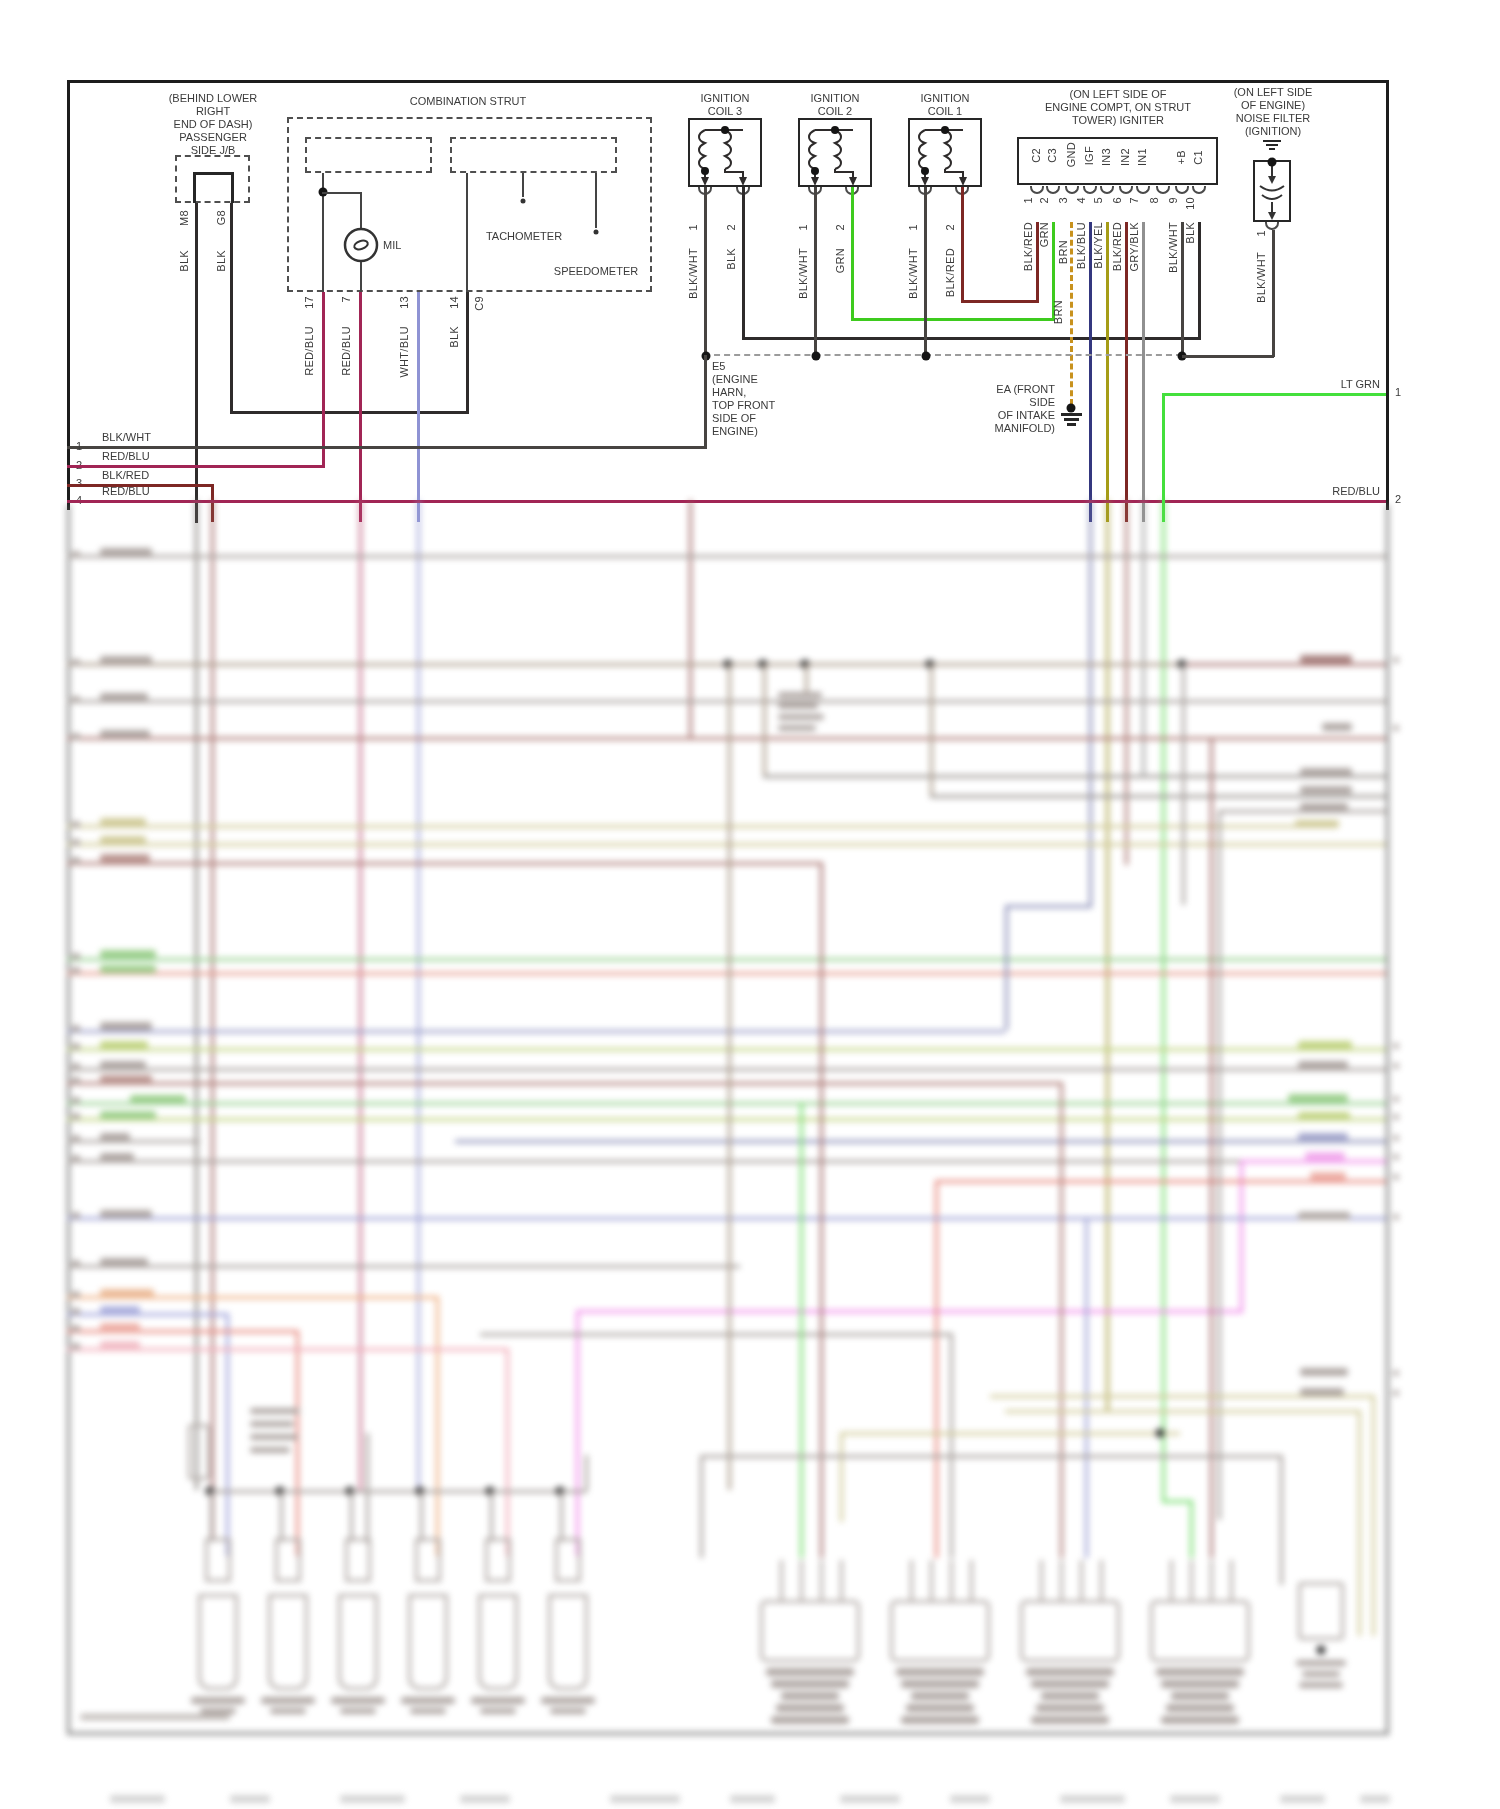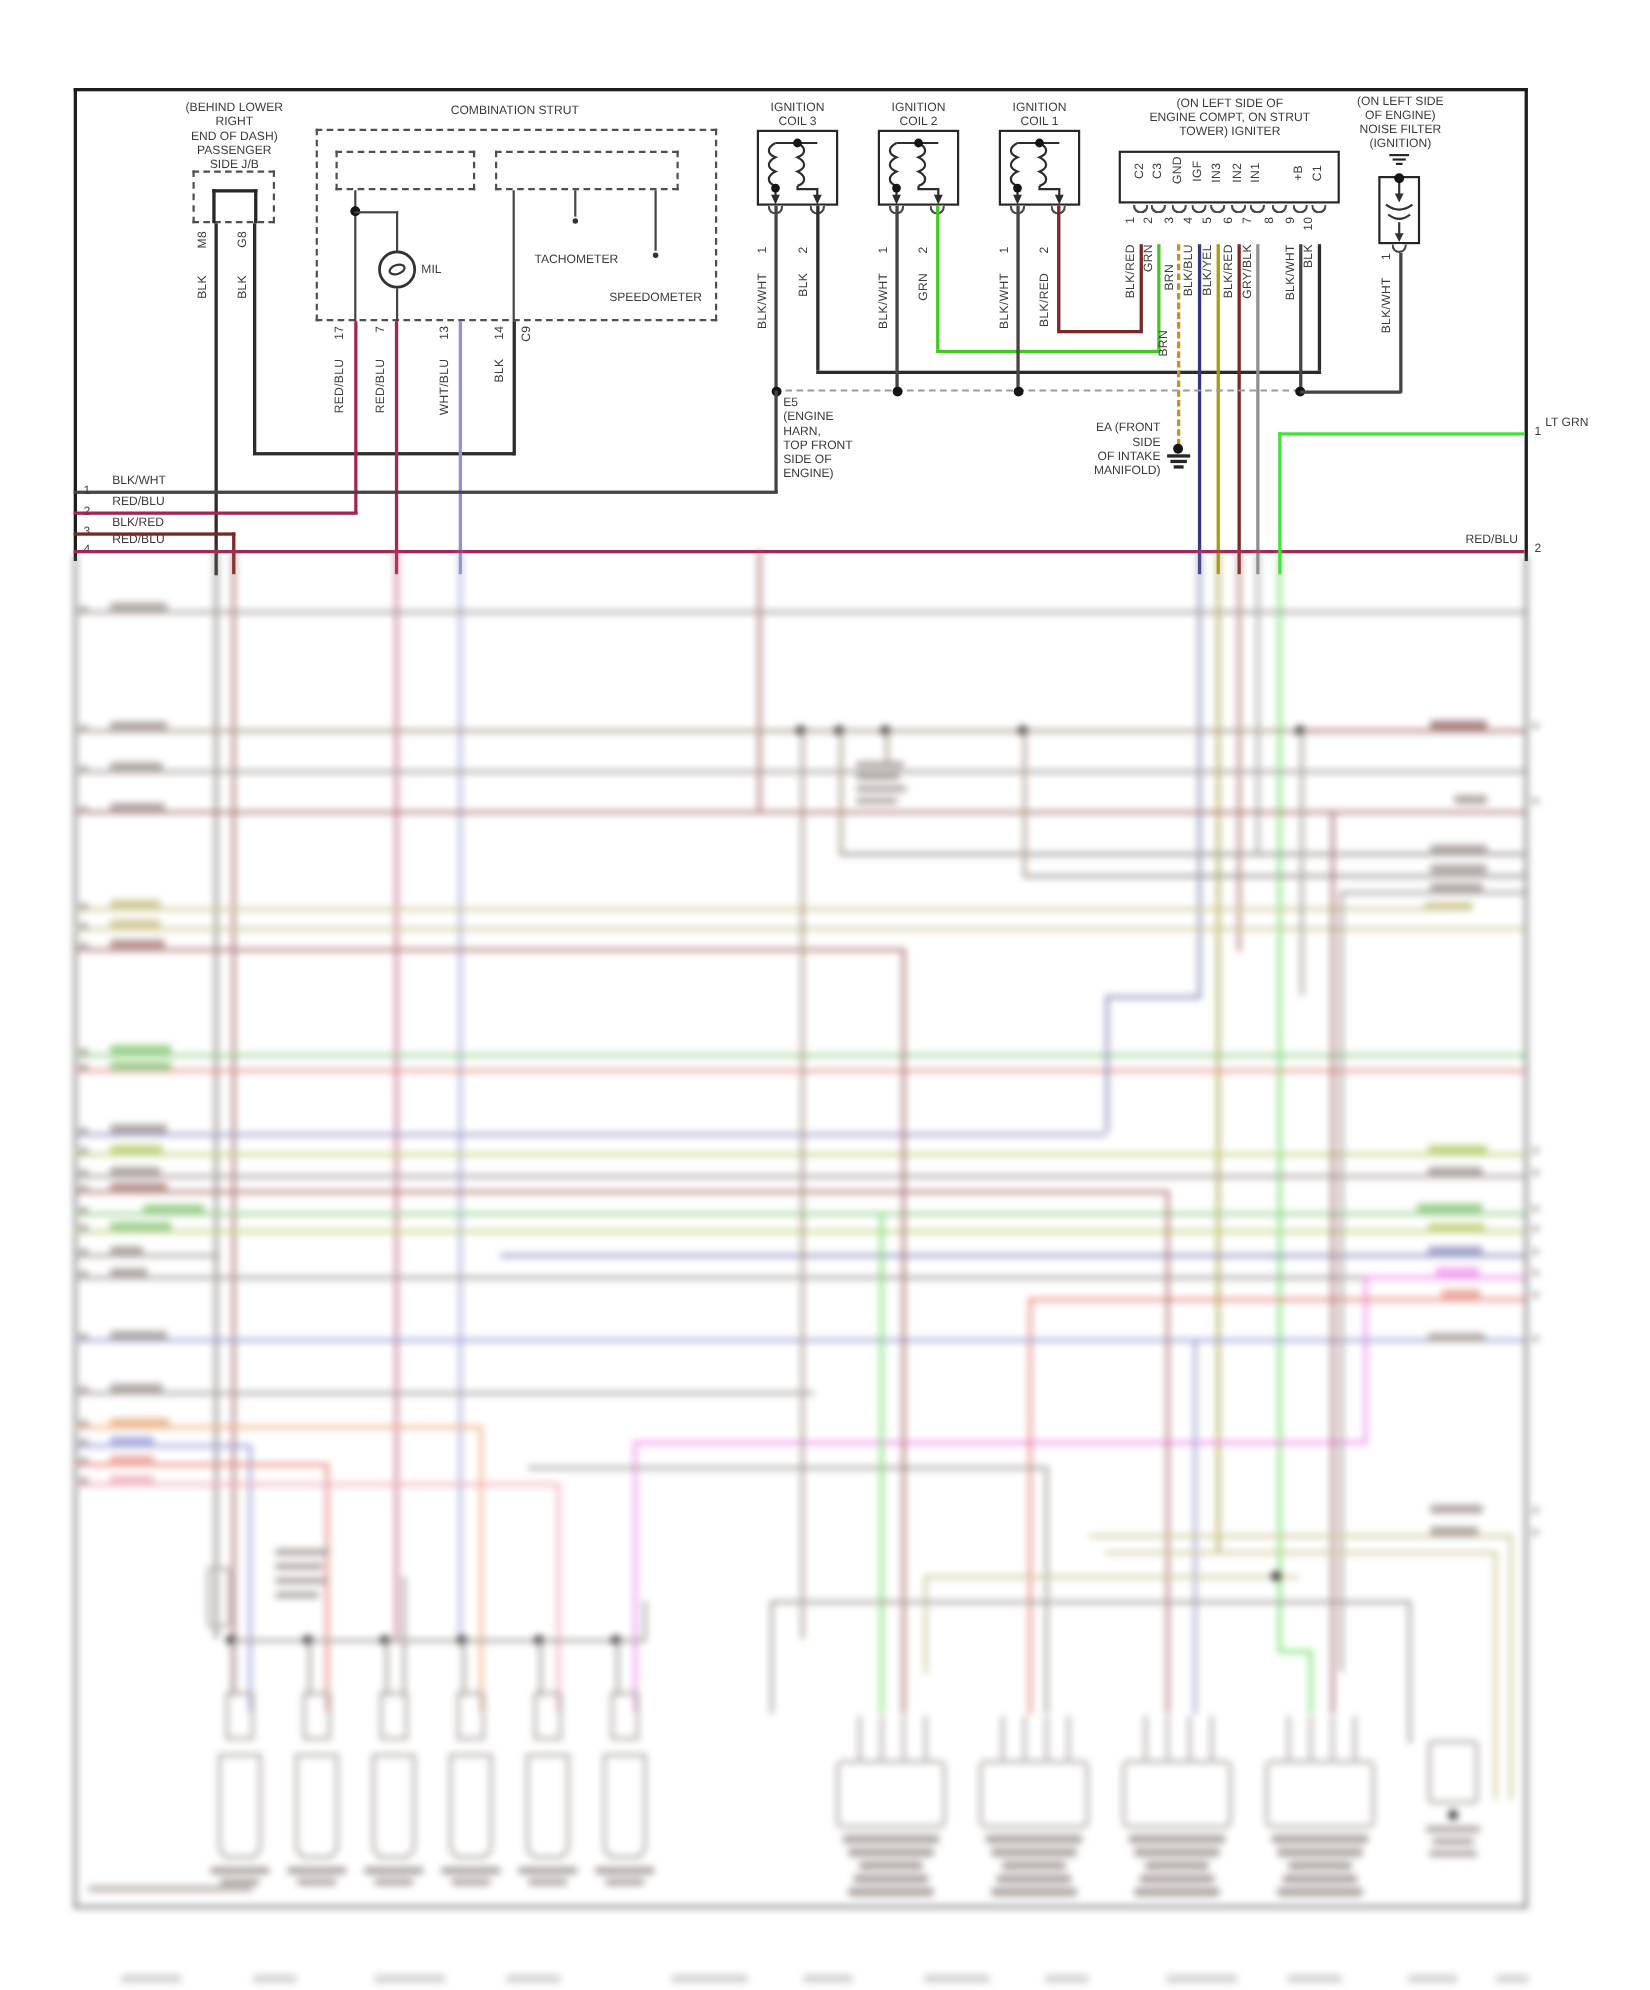--- a/index.html
+++ b/index.html
@@ -267,21 +267,21 @@
   <div class="lbl" style="left:102px;top:450px">RED/BLU</div>
   <div class="lbl" style="left:76px;top:477px">3</div>
   <div class="lbl" style="left:102px;top:469px">BLK/RED</div>
   <div class="lbl" style="left:76px;top:494px">4</div>
   <div class="lbl" style="left:102px;top:485px">RED/BLU</div>
   <div class="h" style="left:67px;top:465px;width:258px;background:#a12555"></div>
   <div class="h" style="left:67px;top:484px;width:147px;background:#7d2724"></div>
   <div class="v" style="left:211px;top:484px;height:38px;background:#7d2724"></div>
   <div class="h" style="left:67px;top:500px;width:1319px;background:#a12555"></div>
 
-  <div class="lbl r" style="left:1334px;top:378px;width:110px">LT GRN</div>
+  <div class="lbl r" style="left:1270px;top:378px;width:110px">LT GRN</div>
   <div class="lbl" style="left:1395px;top:386px">1</div>
   <div class="h" style="left:1162px;top:393px;width:224px;background:#44e03c"></div>
   <div class="v" style="left:1162px;top:393px;height:129px;background:#44e03c"></div>
   <div class="lbl r" style="left:1270px;top:485px;width:110px">RED/BLU</div>
   <div class="lbl" style="left:1395px;top:493px">2</div>
 
   <div class="blur">
 
     <div class="v" style="left:67px;top:505px;height:1230px;background:#6f6f6f"></div>
     <div class="v" style="left:1386px;top:505px;height:1230px;background:#6f6f6f"></div>

